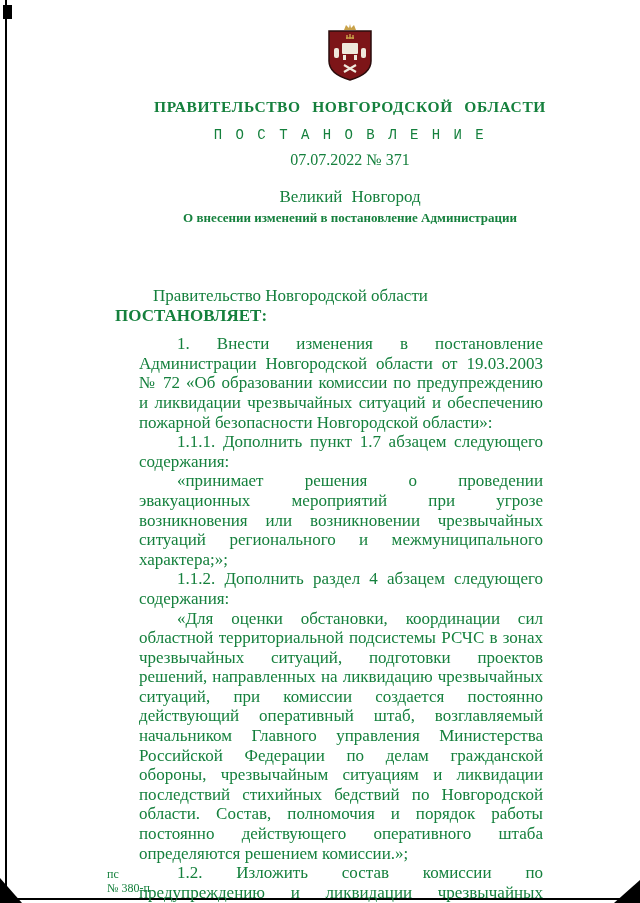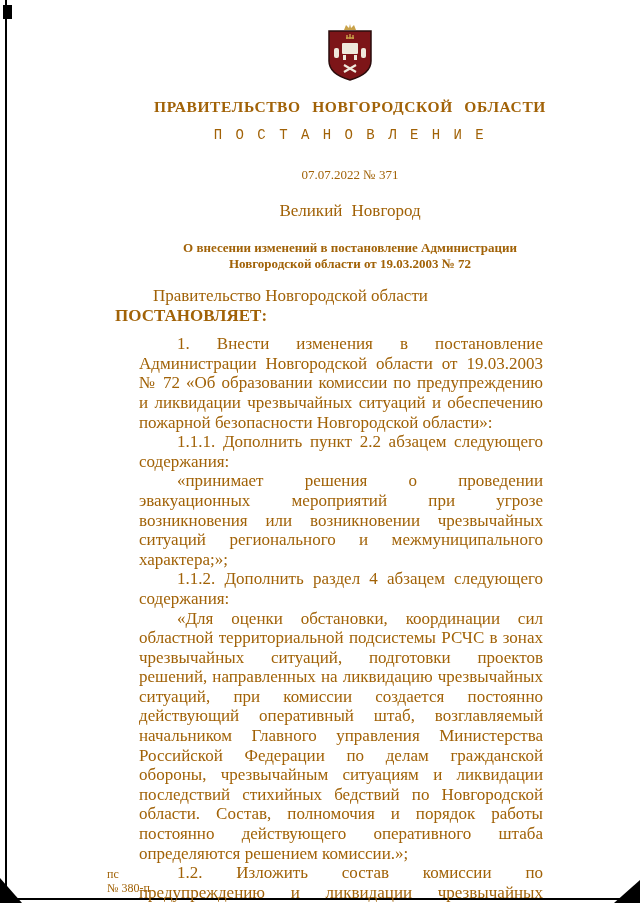--- a/index.html
+++ b/index.html
@@ -3,21 +3,21 @@
 <meta charset="utf-8">
 <style>
   * { margin: 0; padding: 0; box-sizing: border-box; }
   html, body { background: #ffffff; }
   .page {
     position: relative;
     width: 640px;
     height: 903px;
     background: #ffffff;
     font-family: "Liberation Serif", serif;
-    color: #a16207;
+    color: #15803d;
     overflow: hidden;
   }
 
   
   .edge-left   { position: absolute; left: 5px; top: 0; width: 2px; height: 903px; background: #000; }
   .edge-bottom { position: absolute; left: 0; top: 898px; width: 640px; height: 2px; background: #000; }
   .blob-tl  { position: absolute; left: 3px; top: 5px; width: 9px; height: 14px; background: #000; }
   .tri-bl   { position: absolute; left: 0; top: 878px; width: 0; height: 0;
               border-left: 22px solid #000; border-top: 25px solid transparent; }
   .tri-br   { position: absolute; right: 0; top: 880px; width: 0; height: 0;
@@ -40,31 +40,31 @@
     white-space: nowrap;
   }
   .doc-type {
     margin-top: 11px;
     font-size: 14px;
     letter-spacing: 2.5px;
     white-space: nowrap;
     font-family: Liberation Mono, monospace;
   }
   .date-number {
-    margin-top: 24px;
-    font-size: 13px;
+    margin-top: 8px;
+    font-size: 16px;
     text-align: center;
   }
   .city {
     margin-top: 18px;
     font-size: 17px;
     word-spacing: 5px;
   }
   .title {
-    margin-top: 19px;
+    margin-top: 3px;
     font-weight: bold;
     font-size: 13px;
     line-height: 16px;
   }
 
   
   .doc-body {
     position: absolute;
     left: 115px; top: 286px;
     width: 428px;
@@ -121,29 +121,28 @@
         <path d="M18,41 l12,7 M30,41 l-12,7" stroke="#efe9dc" stroke-width="2.2"></path>
       </svg>
     </span>
 
     <div class="org-name">ПРАВИТЕЛЬСТВО НОВГОРОДСКОЙ ОБЛАСТИ</div>
     <div class="doc-type">П О С Т А Н О В Л Е Н И Е</div>
     <div class="date-number">07.07.2022 № 371</div>
     <div class="city">Великий  Новгород</div>
     <div class="title">
       <div>О внесении изменений в постановление Администрации</div>
-      <div>Новгородской области от 19.03.2003 № 72</div>
     </div>
   </div>
 
   <div class="doc-body">
     <p class="intro"><span>Правительство Новгородской области </span><b>ПОСТАНОВЛЯЕТ:</b></p>
 
     <p class="para para-first">1. Внести изменения в постановление Администрации Новгородской области от 19.03.2003 № 72 «Об образовании комиссии по предупреждению и ликвидации чрезвычайных ситуаций и обеспечению пожарной безопасности Новгородской области»:</p>
-    <p class="para">1.1.1. Дополнить пункт 2.2 абзацем следующего содержания:</p>
+    <p class="para">1.1.1. Дополнить пункт 1.7 абзацем следующего содержания:</p>
     <p class="para">«принимает решения о проведении эвакуационных мероприятий при угрозе возникновения или возникновении чрезвычайных ситуаций регионального и межмуниципального характера;»;</p>
     <p class="para">1.1.2. Дополнить раздел 4 абзацем следующего содержания:</p>
     <p class="para">«Для оценки обстановки, координации сил областной территориальной подсистемы РСЧС в зонах чрезвычайных ситуаций, подготовки проектов решений, направленных на ликвидацию чрезвычайных ситуаций, при комиссии создается постоянно действующий оперативный штаб, возглавляемый начальником Главного управления Министерства Российской Федерации по делам гражданской обороны, чрезвычайным ситуациям и ликвидации последствий стихийных бедствий по Новгородской области. Состав, полномочия и порядок работы постоянно действующего оперативного штаба определяются решением комиссии.»;</p>
     <p class="para">1.2. Изложить состав комиссии по предупреждению и ликвидации чрезвычайных ситуаций и обеспечению пожарной безопасности Новгородской области, утвержденный названным постановлением, в прилагаемой редакции (приложение к постановлению).</p>
   </div>
 
   <div class="footer">
     <div>пс</div>
     <div>№ 380-п</div>
   </div>

